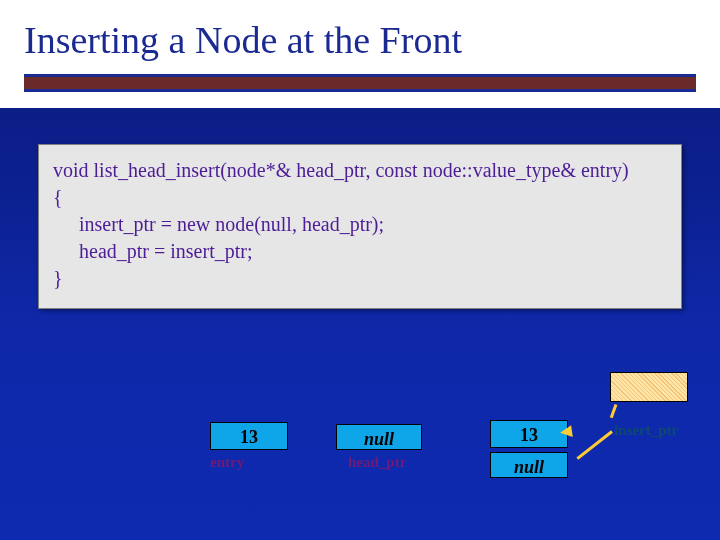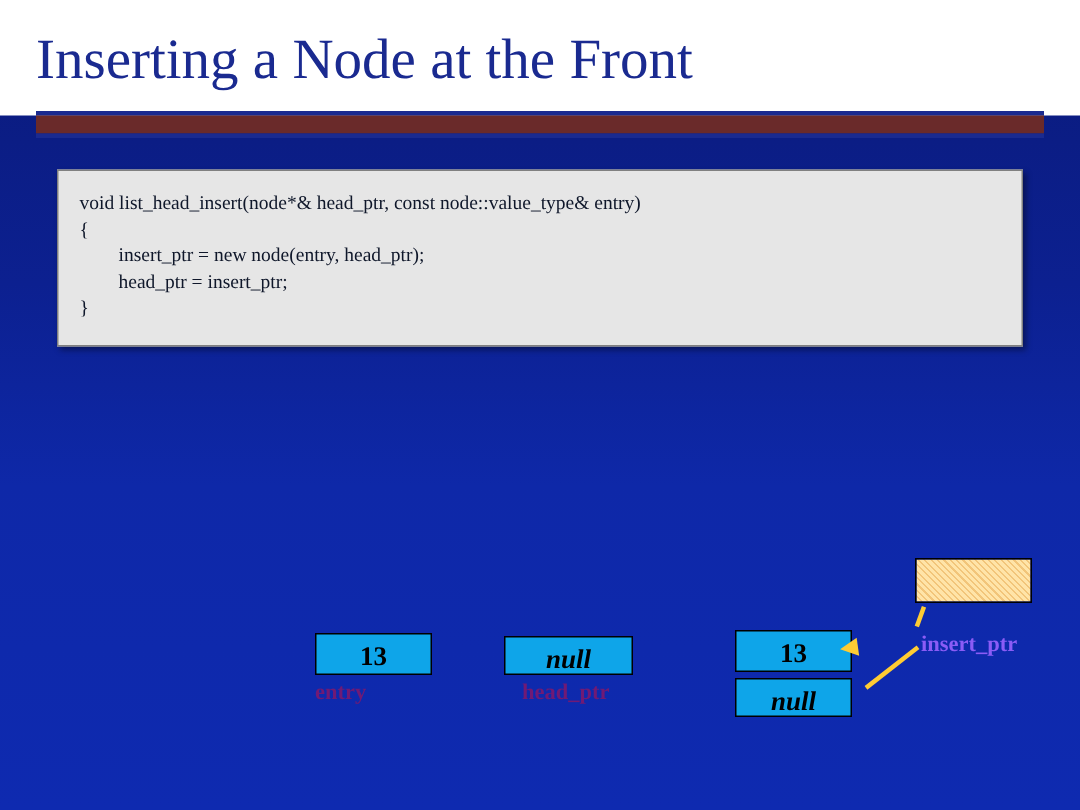--- a/index.html
+++ b/index.html
@@ -5,21 +5,21 @@
   * { margin: 0; padding: 0; box-sizing: border-box; }
   html, body { width: 720px; height: 540px; overflow: hidden; }
   body {
     font-family: "Times New Roman", Times, serif;
     background: linear-gradient(180deg, #0a1a7a 0%, #0c2090 35%, #0e28a8 60%, #0e2ab0 100%);
     position: relative;
   }
   .title-area {
     background: #ffffff;
     padding: 18px 24px 8px 24px;
-    height: 77px;
+    height: 108px;
   }
   .title {
     color: #1a2a90;
     font-size: 38px;
     font-weight: normal;
   }
   .hr-wrap {
     margin-top: 12px;
   }
   .hr1 { height: 3px; background: #1a2a90; }
@@ -27,22 +27,22 @@
   .hr3 { height: 3px; background: #1a2a90; }
 
   .code-box {
     margin: 36px 38px 0 38px;
     background: #e6e6e6;
     border: 1px solid #808080;
     padding: 12px 14px 16px 14px;
     box-shadow: 2px 2px 4px rgba(0,0,0,0.4);
   }
   .code-box .line {
-    font-size: 13px;
-    color: #0f172a;
+    font-size: 20px;
+    color: #4c1d95;
     line-height: 1.35;
     white-space: pre;
   }
   .indent1 { padding-left: 26px; }
 
   .diagram {
     position: absolute;
     left: 0; right: 0;
     top: 370px;
     height: 160px;
@@ -77,21 +77,21 @@
   .node-null { left: 490px; top: 82px; width: 78px; height: 26px; font-style: italic; font-weight: bold; }
 
   
   .insertptr-box {
     position: absolute;
     left: 610px; top: 2px;
     width: 78px; height: 30px;
     background: repeating-linear-gradient(45deg, #ffe4a8 0 2px, #f2c57a 2px 3px);
     border: 1px solid #000;
   }
-  .insertptr-label { left: 614px; top: 52px; color: #8b5cf6; }
+  .insertptr-label { left: 614px; top: 52px; color: #0c4a6e; }
 
   
   .arrow-line {
     position: absolute;
     background: #ffcc33;
     height: 3px;
     left: 568px; top: 60px;
     width: 44px;
     transform-origin: right center;
     transform: rotate(-38deg);
@@ -124,21 +124,21 @@
     <div class="hr1"></div>
     <div class="hr2"></div>
     <div class="hr3"></div>
   </div>
 </div>
 
 <div class="code-box">
   <div class="line">void list_head_insert(node*&amp; head_ptr, const node::value_type&amp; entry)</div>
   <div class="line">{</div>
   <div class="line"></div>
-  <div class="line indent1">insert_ptr = new node(entry, head_ptr);</div>
+  <div class="line indent1">insert_ptr = new node(null, head_ptr);</div>
   <div class="line indent1">head_ptr = insert_ptr;</div>
   <div class="line">}</div>
 </div>
 
 <div class="diagram">
   <div class="box entry-box">13</div>
   <div class="label entry-label">entry</div>
 
   <div class="box italic headptr-box">null</div>
   <div class="label headptr-label">head_ptr</div>

